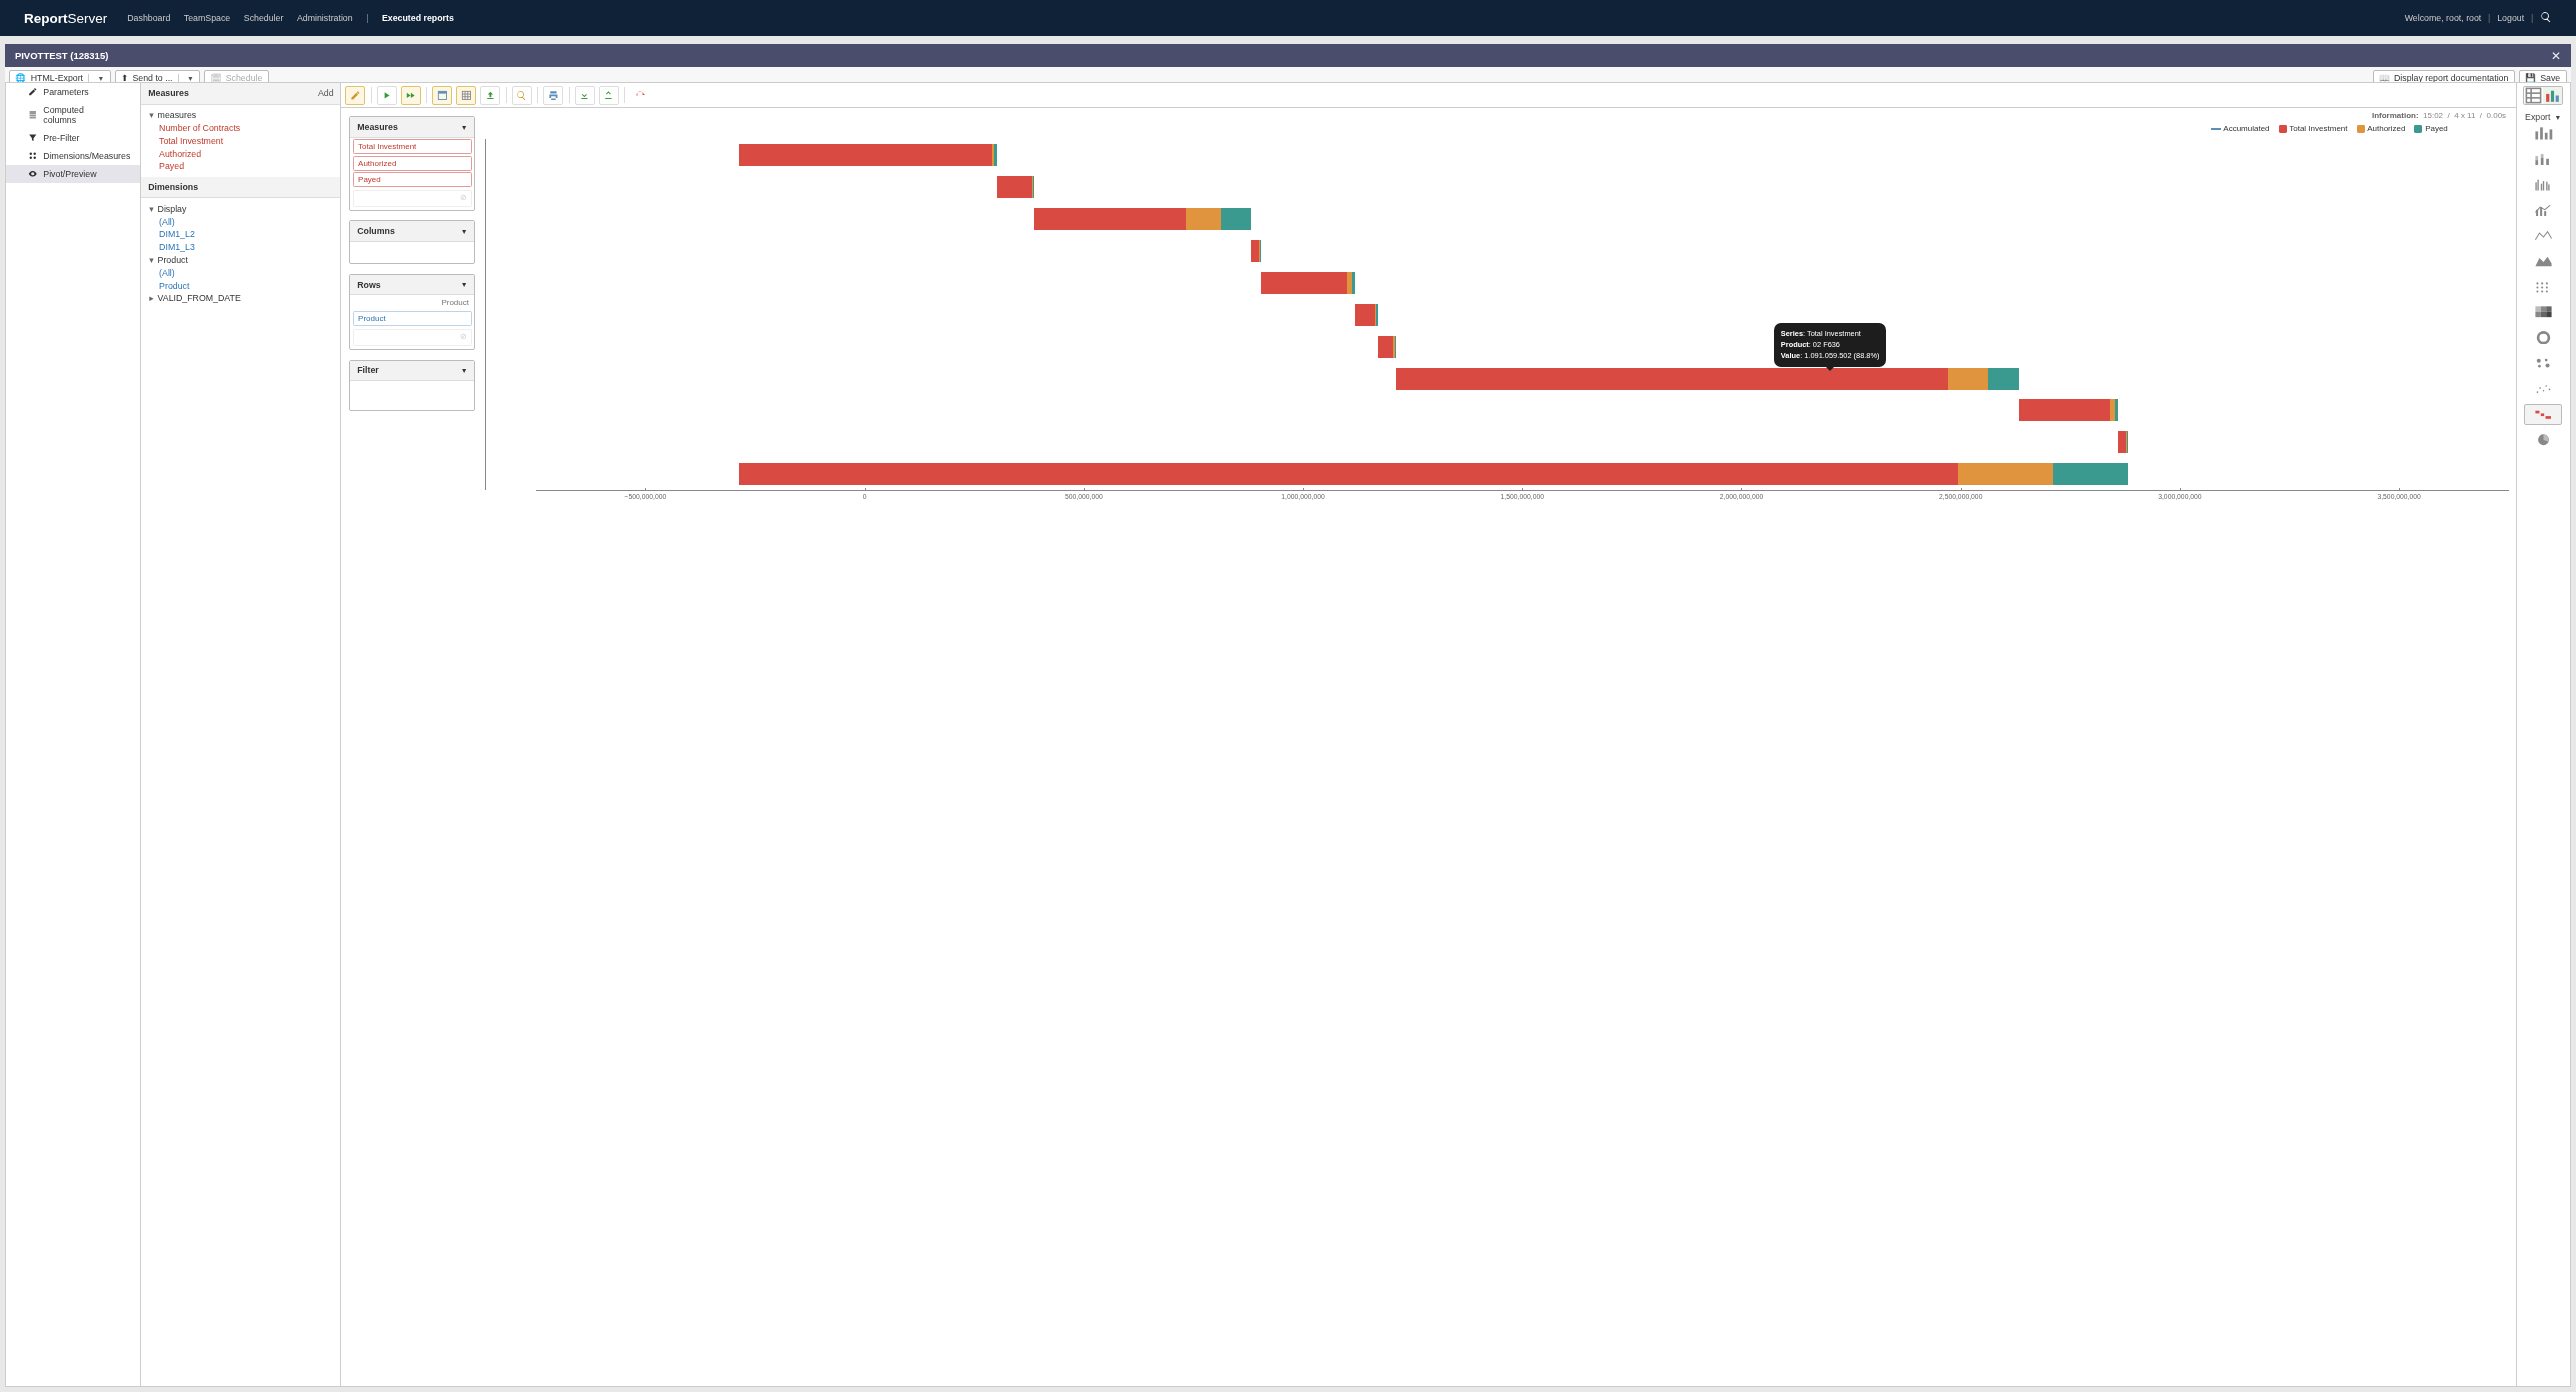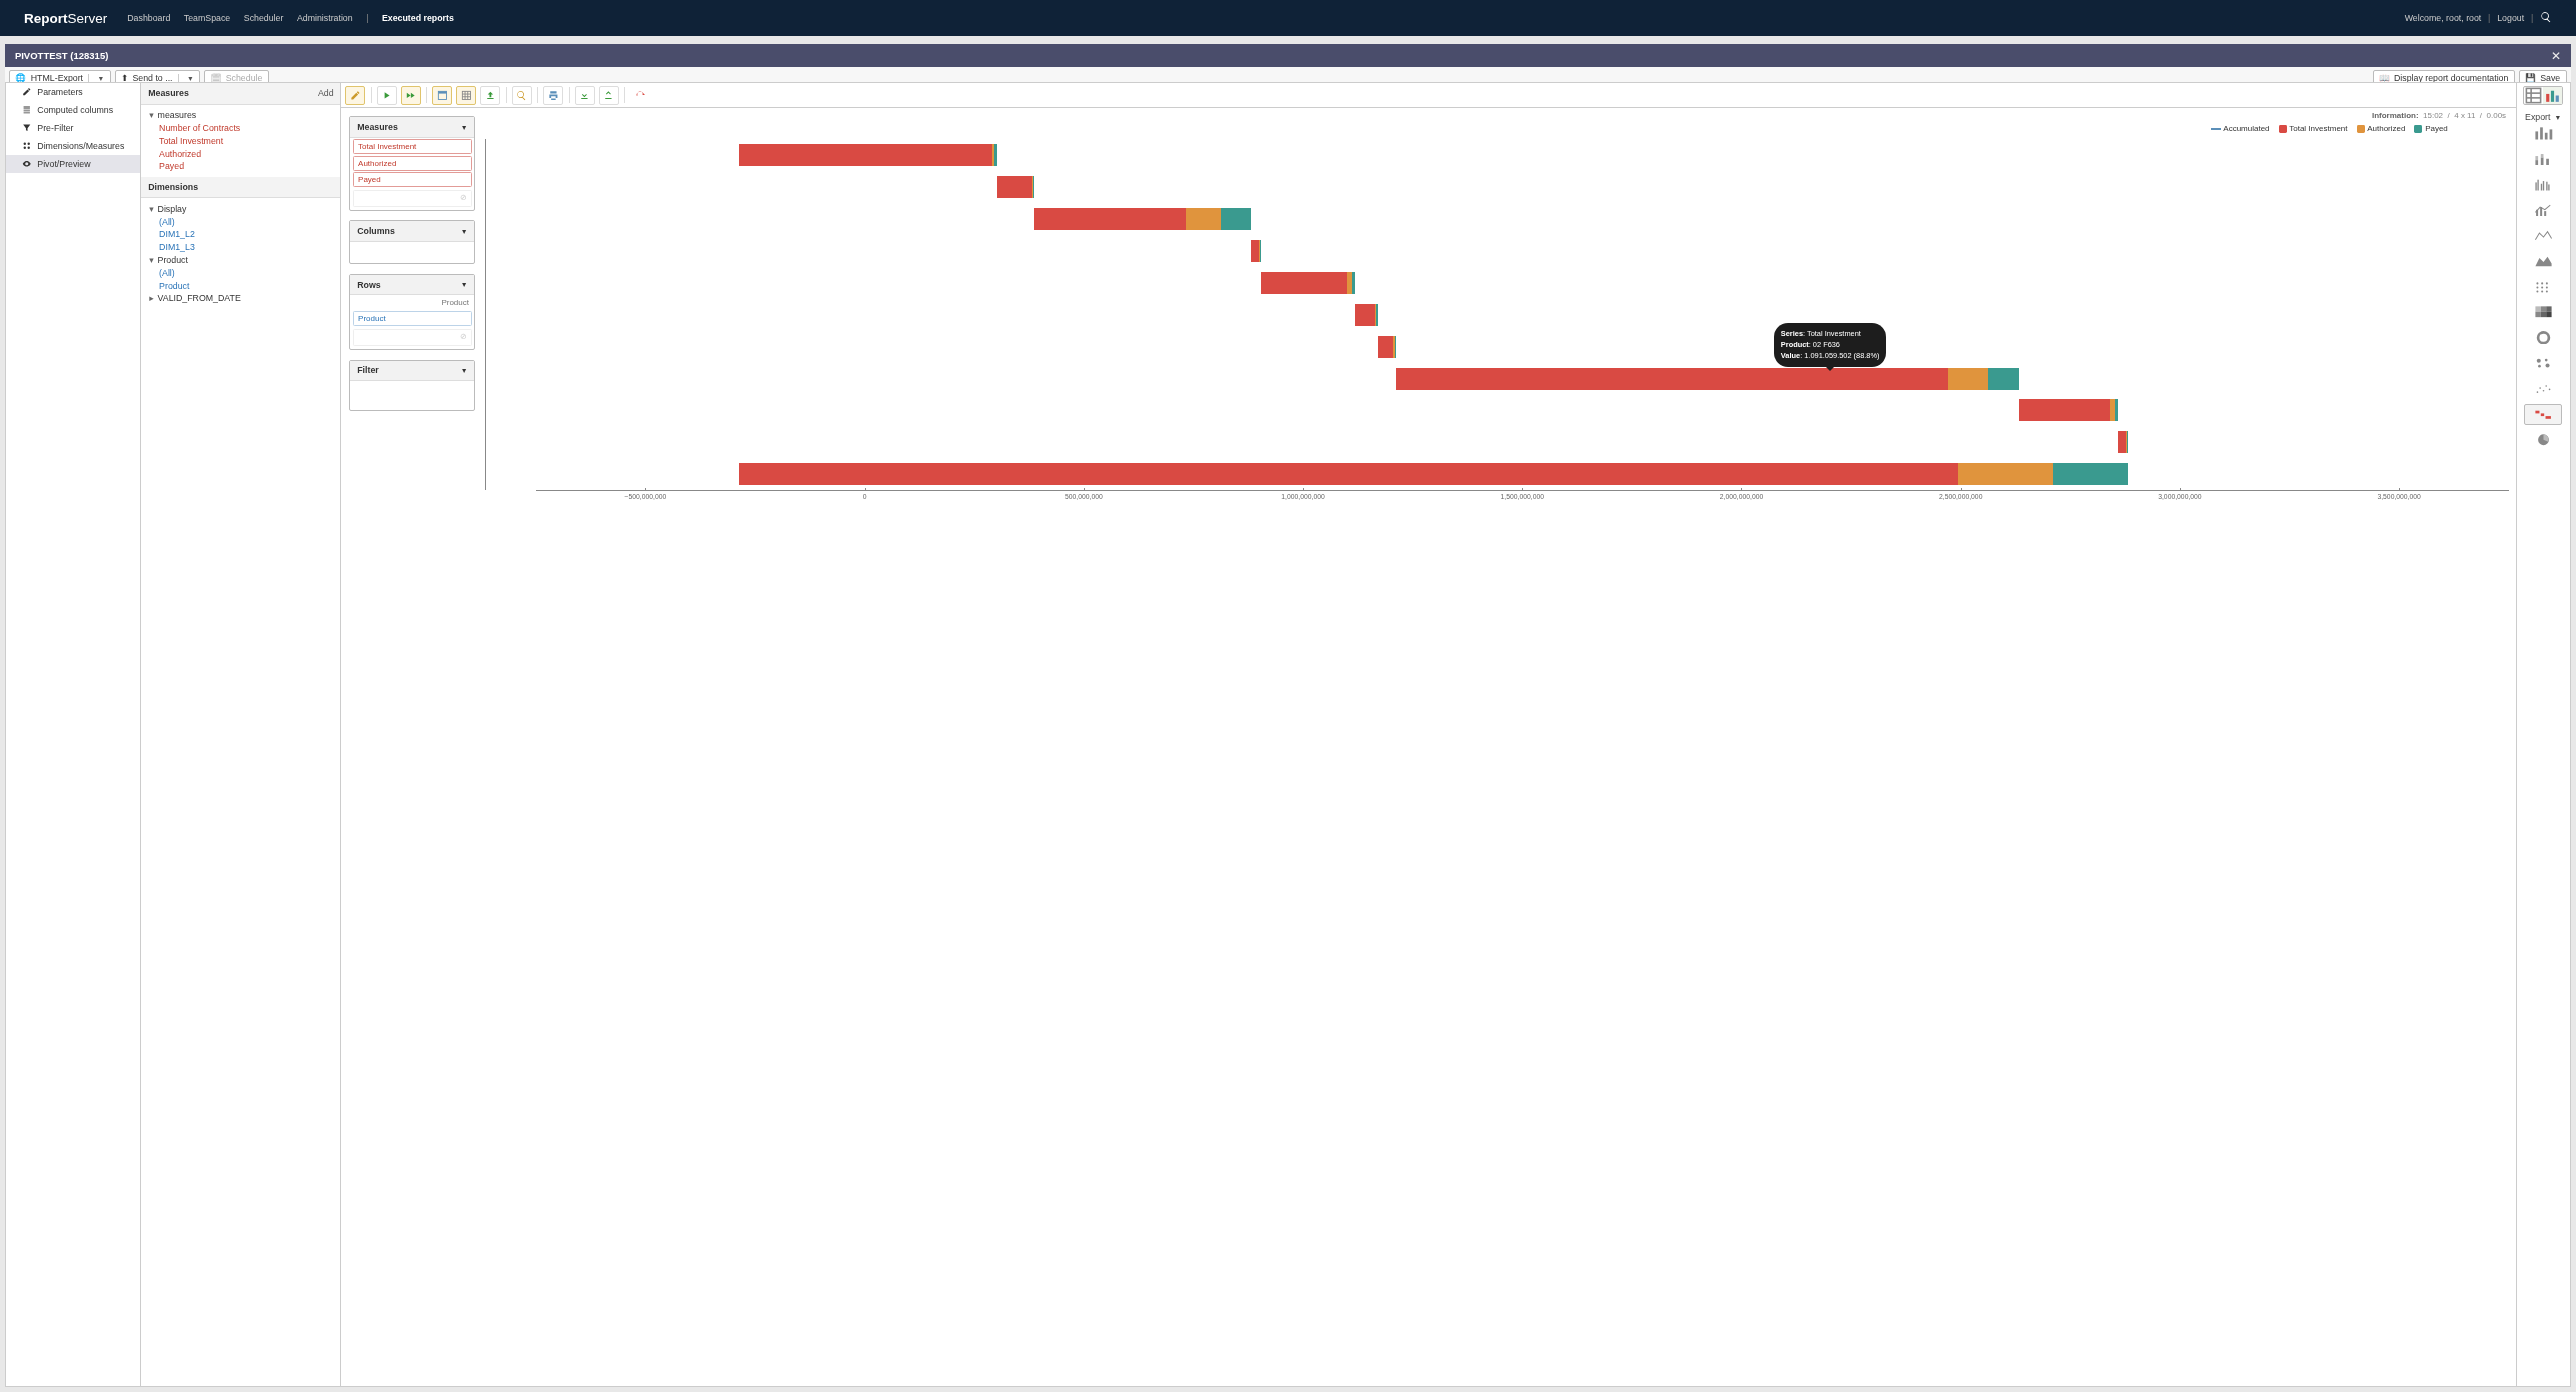--- a/index.html
+++ b/index.html
@@ -19,21 +19,21 @@
 .subbar .title{font-weight:600;font-size:9.5px;}
 .subbar .close{margin-left:auto;font-size:12px;cursor:pointer;color:#eee;}
 .toolbar{background:#f7f7f7;border-bottom:0.7px solid #ccc;display:flex;align-items:center;padding:2.7px 4px;gap:4px;margin:0 5.4px;}
 .btn{background:#fff;border:0.7px solid #bbb;border-radius:2px;padding:2.7px 5.4px;display:flex;align-items:center;gap:4px;cursor:pointer;font-size:8.8px;color:#333;}
 .btn.disabled{color:#aaa;cursor:default;}
 .btn .caret{font-size:6.8px;color:#555;margin-left:2.7px;}
 .btn .vline{border-left:0.7px solid #ccc;height:9.5px;margin:0 1.4px;}
 .toolbar .right{margin-left:auto;display:flex;gap:4px;}
 .workspace{display:flex;position:absolute;top:82px;left:5.4px;right:5.4px;bottom:5.4px;background:#fff;border:0.7px solid #ccc;}
 .leftnav{width:135px;border-right:0.7px solid #ccc;}
-.leftnav .item{padding:4px 16px;display:flex;align-items:center;gap:5.4px;cursor:pointer;}
+.leftnav .item{padding:4px 22px;display:flex;align-items:center;gap:5.4px;cursor:pointer;}
 .leftnav .item.sel{background:#e4e4ea;}
 .leftnav svg{width:9.5px;height:9.5px;fill:#333;flex:0 0 9.5px;}
 .midpanel{width:200px;border-right:0.7px solid #ccc;display:flex;flex-direction:column;overflow:auto;}
 .midpanel .section-hdr{background:#f3f3f3;padding:5.4px 6.8px;font-weight:600;display:flex;align-items:center;border-bottom:0.7px solid #ddd;}
 .midpanel .section-hdr .add{margin-left:auto;font-weight:400;color:#555;cursor:pointer;}
 .tree{padding:4px 2.7px;}
 .tree-row{display:flex;align-items:center;gap:2.7px;padding:1.4px 4px;}
 .tree-row .tw{width:6.8px;text-align:center;color:#666;user-select:none;}
 .tree-row.indent1{padding-left:15px;}
 .link-red{color:#c0392b;cursor:pointer;}
@@ -64,21 +64,21 @@
 .legend .ln{width:9.5px;height:1.4px;background:#5b8fb9;}
 .chartarea{display:flex;margin-top:5.4px;}
 .yaxis{width:51px;display:flex;flex-direction:column;font-size:7.4px;color:#777;text-align:right;padding-right:4px;}
 .yaxis div{flex:1;display:flex;align-items:center;justify-content:flex-end;}
 .bars{flex:1;position:relative;border-left:0.7px solid #888;height:351px;}
 .row{position:absolute;left:0;right:0;height:30px;}
 .seg{position:absolute;top:4px;height:21.6px;}
 .xaxis{display:flex;margin-left:51px;border-top:0.7px solid #888;font-size:6.8px;color:#666;}
 .xaxis div{flex:1;text-align:center;padding-top:2.7px;position:relative;}
 .xaxis div::before{content:"";position:absolute;top:-2.7px;left:50%;width:0.7px;height:2.7px;background:#888;}
-.tooltip{position:absolute;background:#1d1d1d;color:#fff;border-radius:14px;padding:5.4px 6.8px;font-size:7.4px;line-height:1.5;z-index:5;white-space:nowrap;}
+.tooltip{position:absolute;background:#1d1d1d;color:#fff;border-radius:7px;padding:5.4px 6.8px;font-size:7.4px;line-height:1.5;z-index:5;white-space:nowrap;}
 .tooltip::after{content:"";position:absolute;bottom:-4px;left:50%;transform:translateX(-50%);border:4px solid transparent;border-top-color:#1d1d1d;border-bottom:none;}
 .tooltip b{font-weight:600;}
 .rightpanel{width:54px;border-left:0.7px solid #ccc;display:flex;flex-direction:column;align-items:center;padding:2.7px;}
 .toggle-pair{display:flex;border:0.7px solid #bbb;border-radius:2px;margin-bottom:6.8px;}
 .toggle-pair .tg{width:19px;height:17.6px;display:flex;align-items:center;justify-content:center;cursor:pointer;}
 .toggle-pair .tg.sel{background:#eef3ea;}
 .export-lbl{display:flex;align-items:center;gap:4px;margin:0 0;color:#444;cursor:pointer;}
 .ct-list{display:flex;flex-direction:column;gap:4px;width:100%;align-items:center;}
 .ct{width:38px;height:21.6px;border:0.7px solid transparent;border-radius:2px;display:flex;align-items:center;justify-content:center;cursor:pointer;}
 .ct.sel{border-color:#bbb;background:#f3f3f3;}

